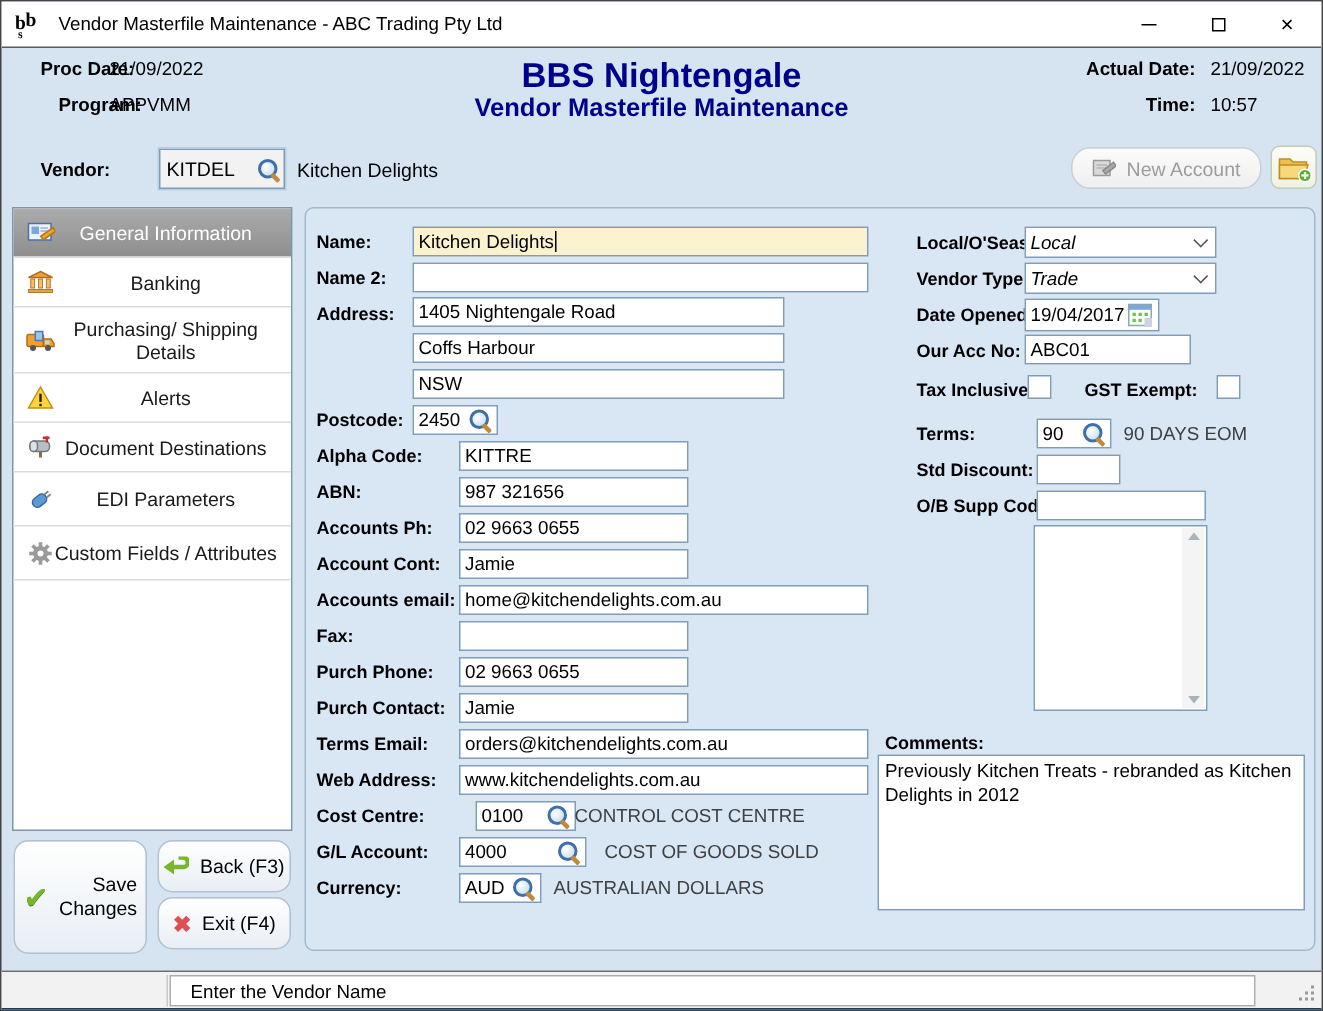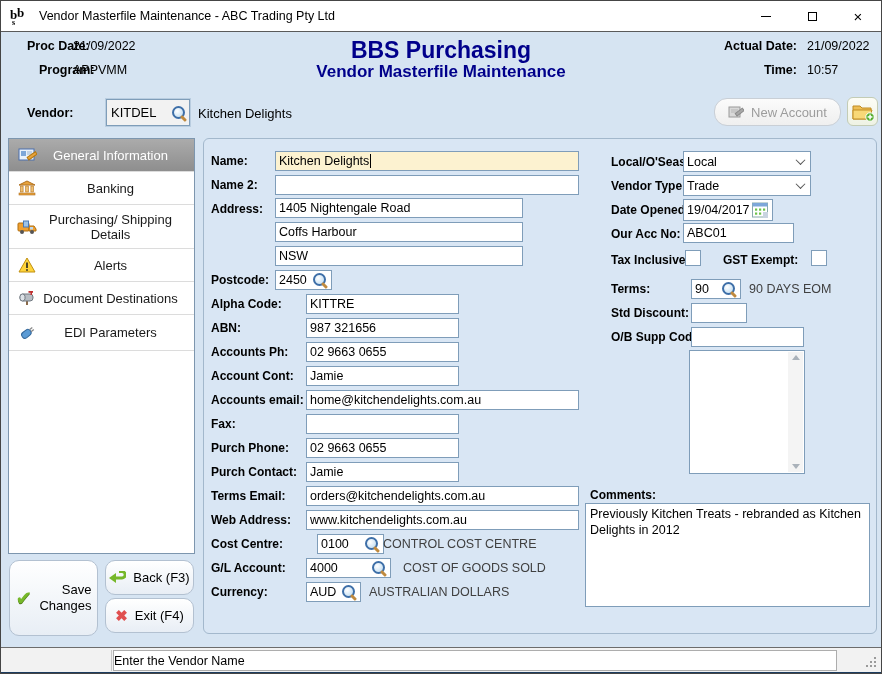--- a/index.html
+++ b/index.html
@@ -59,21 +59,21 @@
   .caret { width:1px; height:14px; background:#000; margin-left:1px; }
 
   .mag { position:relative; width:16px; height:16px; flex:0 0 16px; margin-left:auto; }
   .mag::before { content:""; position:absolute; left:1px; top:1px; width:9px; height:9px;
                  border:2px solid #3e6fa8; border-radius:50%;
                  background:radial-gradient(circle at 35% 35%, #ffffff, #b8d8f0); }
   .mag::after { content:""; position:absolute; right:0; bottom:1px; width:7px; height:3px;
                 background:#c08a3e; border-radius:1px; transform:rotate(45deg); }
 
   .combo { position:absolute; height:21px; background:#fff; border:1px solid #7f9db9;
-           display:flex; align-items:center; padding:0 6px 0 3px; font-size:12.5px; }
+           display:flex; align-items:center; padding:0 6px 0 3px; font-size:12.5px;font-style:italic; }
   .chev { margin-left:auto; width:7px; height:7px; border-right:1.5px solid #555;
           border-bottom:1.5px solid #555; transform:rotate(45deg) translate(-1px,-1px); }
 
   .checkbox { position:absolute; width:16px; height:16px; background:#fff; border:1px solid #7f9db9; }
 
   .tarea { position:absolute; background:#fff; border:1px solid #7f9db9; font-size:12.5px;
            line-height:16px; padding:2px 4px; color:#000; }
   .sb { position:absolute; right:1px; top:1px; bottom:1px; width:15px; background:#f4f4f4;
         display:flex; flex-direction:column; justify-content:space-between; align-items:center;
         padding:3px 0; }
@@ -84,21 +84,21 @@
 
   
   .check-ic { color:#76b82a; font-size:20px; text-shadow:0 1px 0 #4e7d16; }
   .x-ic { color:#e04f4f; font-size:15px; font-weight:bold; }
 
   
   .statusbar { position:absolute; left:0; top:646px; width:100%; height:25px; background:#f2f2f2;
                border-top:1px solid #6c6c6c; }
   .statuscell { position:absolute; left:112px; top:2px; width:724px; height:21px; background:#fff;
                 border:1px solid #adadad; font-size:12.5px; display:flex; align-items:center;
-                padding-left:0; }
+                padding-left:13px; }
   .statusdiv { position:absolute; left:110px; top:2px; height:21px; border-left:1px solid #c8c8c8; }
   .grip { position:absolute; right:5px; bottom:5px; width:10px; height:10px; }
   .grip::before { content:""; position:absolute; right:0; bottom:0; width:2px; height:2px; background:#9a9a9a;
                   box-shadow:-4px 0 #9a9a9a,-8px 0 #9a9a9a,0 -4px #9a9a9a,-4px -4px #9a9a9a,0 -8px #9a9a9a; }
   .bottomstrip { position:absolute; left:0; top:671px; width:100%; height:3px; background:#1d3d60; }
 </style>
 </head>
 <body>
 
 <div class="window">
@@ -120,21 +120,21 @@
       <div class="wc">
           <span class="ic-close">×</span>
         </div>
     </div>
   </div>
 
   <span class="lblb" style="left:10px;top:38px">Proc Date:</span>
   <span class="val12" style="left:72px;top:38px">21/09/2022</span>
   <span class="lblb" style="left:22px;top:62px">Program:</span>
   <span class="val12" style="left:72px;top:62px">APPVMM</span>
-  <div class="navy-title t1">BBS Purchasing</div>
+  <div class="navy-title t1">BBS Nightengale</div>
   <div class="navy-title t2">Vendor Masterfile Maintenance</div>
   <span class="lblb" style="left:700px;top:38px;width:96px;text-align:right">Actual Date:</span>
   <span class="val12" style="left:806px;top:38px">21/09/2022</span>
   <span class="lblb" style="left:700px;top:62px;width:96px;text-align:right">Time:</span>
   <span class="val12" style="left:806px;top:62px">10:57</span>
 
   <span class="lblb" style="left:10px;top:105px">Vendor:</span>
   <div class="vfield">
     <span>KITDEL</span>
     <span class="mag"></span>
@@ -223,20 +223,35 @@
       <span class="sbicon">
         <svg width="18" height="16" viewBox="0 0 18 16">
             <g transform="rotate(-38 9 8)">
               <rect x="3" y="5" width="10" height="6.5" rx="3" fill="#5b9bd5" stroke="#33689c"></rect>
               <rect x="13" y="6.3" width="3.5" height="1.3" fill="#888"></rect>
               <rect x="13" y="8.8" width="3.5" height="1.3" fill="#888"></rect>
             </g>
           </svg>
       </span>
       <span class="sblabel">EDI Parameters</span>
+    </div>
+    <div class="sbitem" style="top:212px;height:36px">
+      <span class="sbicon">
+        <svg width="16" height="16" viewBox="0 0 16 16">
+            <g fill="#9a9a9a">
+              <rect x="6.8" y="0.5" width="2.4" height="15"></rect>
+              <rect x="6.8" y="0.5" width="2.4" height="15" transform="rotate(45 8 8)"></rect>
+              <rect x="6.8" y="0.5" width="2.4" height="15" transform="rotate(90 8 8)"></rect>
+              <rect x="6.8" y="0.5" width="2.4" height="15" transform="rotate(135 8 8)"></rect>
+              <circle cx="8" cy="8" r="5"></circle>
+            </g>
+            <circle cx="8" cy="8" r="2" fill="#fff"></circle>
+          </svg>
+      </span>
+      <span class="sblabel">Custom Fields / Attributes</span>
     </div>
   </div>
 
   <div class="btn" style="left:8px;top:559px;width:89px;height:76px">
     <span class="check-ic">✔</span>
     <span style="width:52px;text-align:right;line-height:16px">Save Changes</span>
   </div>
   <div class="btn" style="left:104px;top:559px;width:89px;height:35px">
     <svg width="17" height="14" viewBox="0 0 17 14">
       <path d="M5 7 h8 a3.2 3.2 0 0 0 0-6.4 h-3" fill="none" stroke="#76b82a" stroke-width="3"></path>

